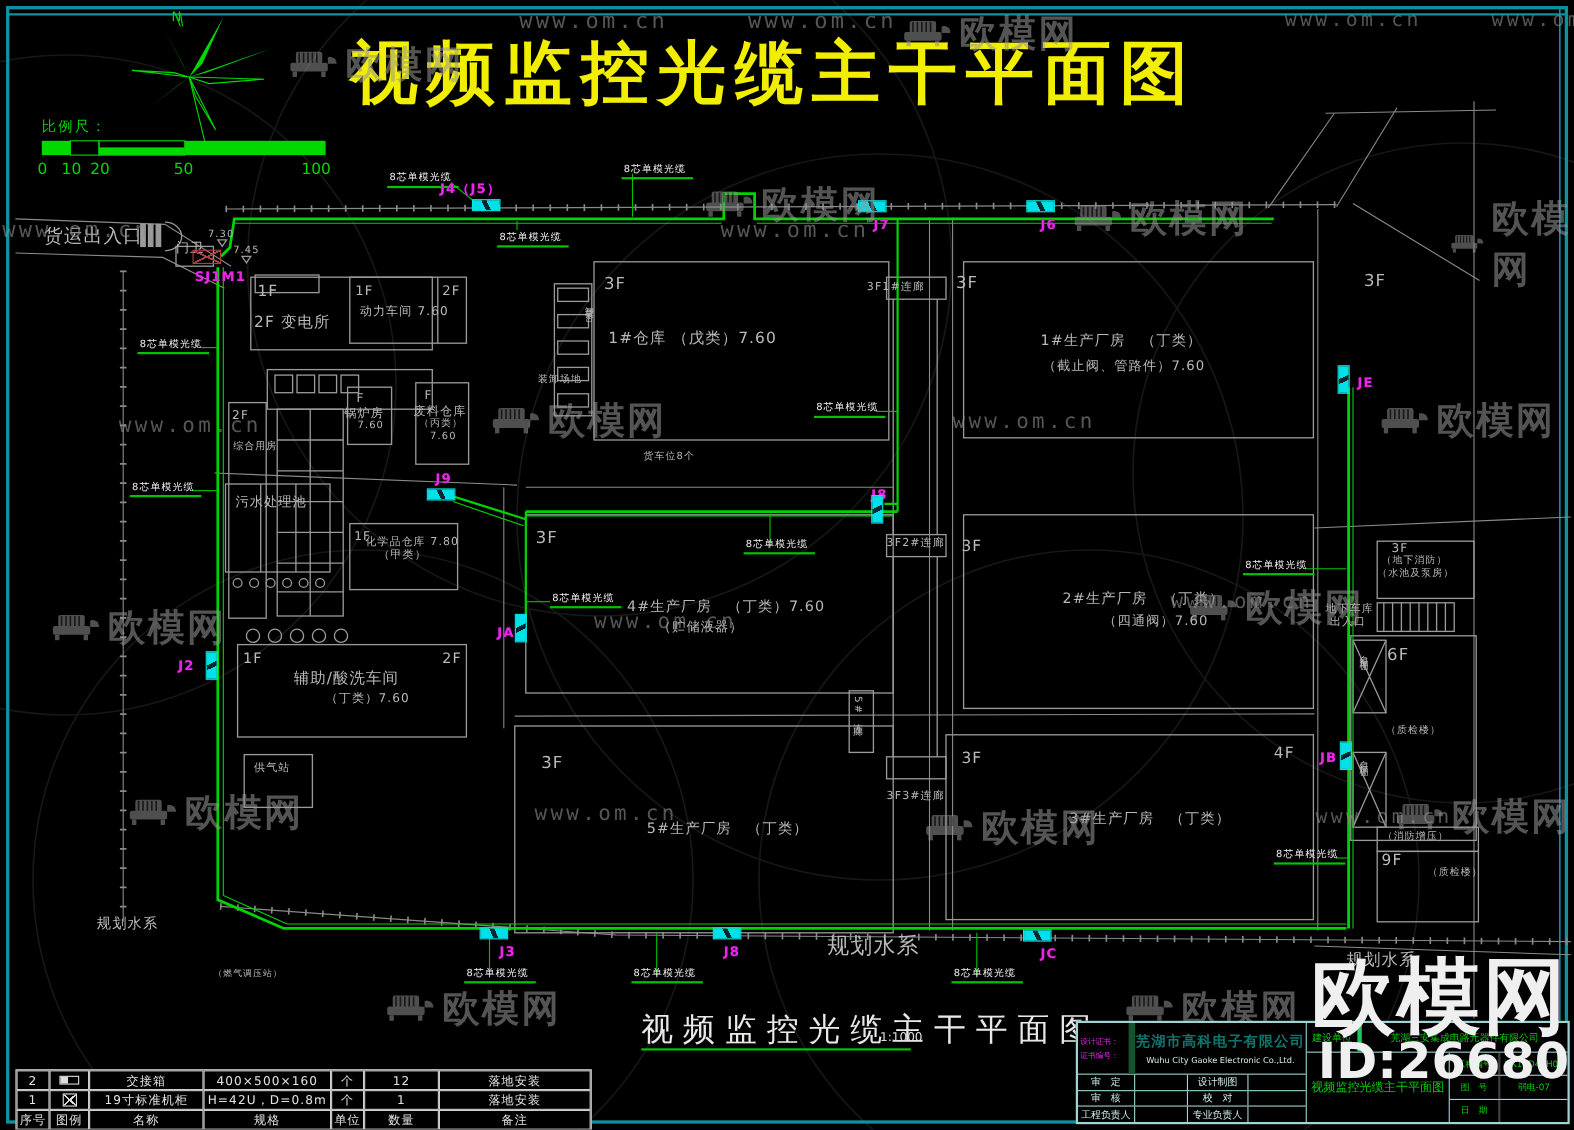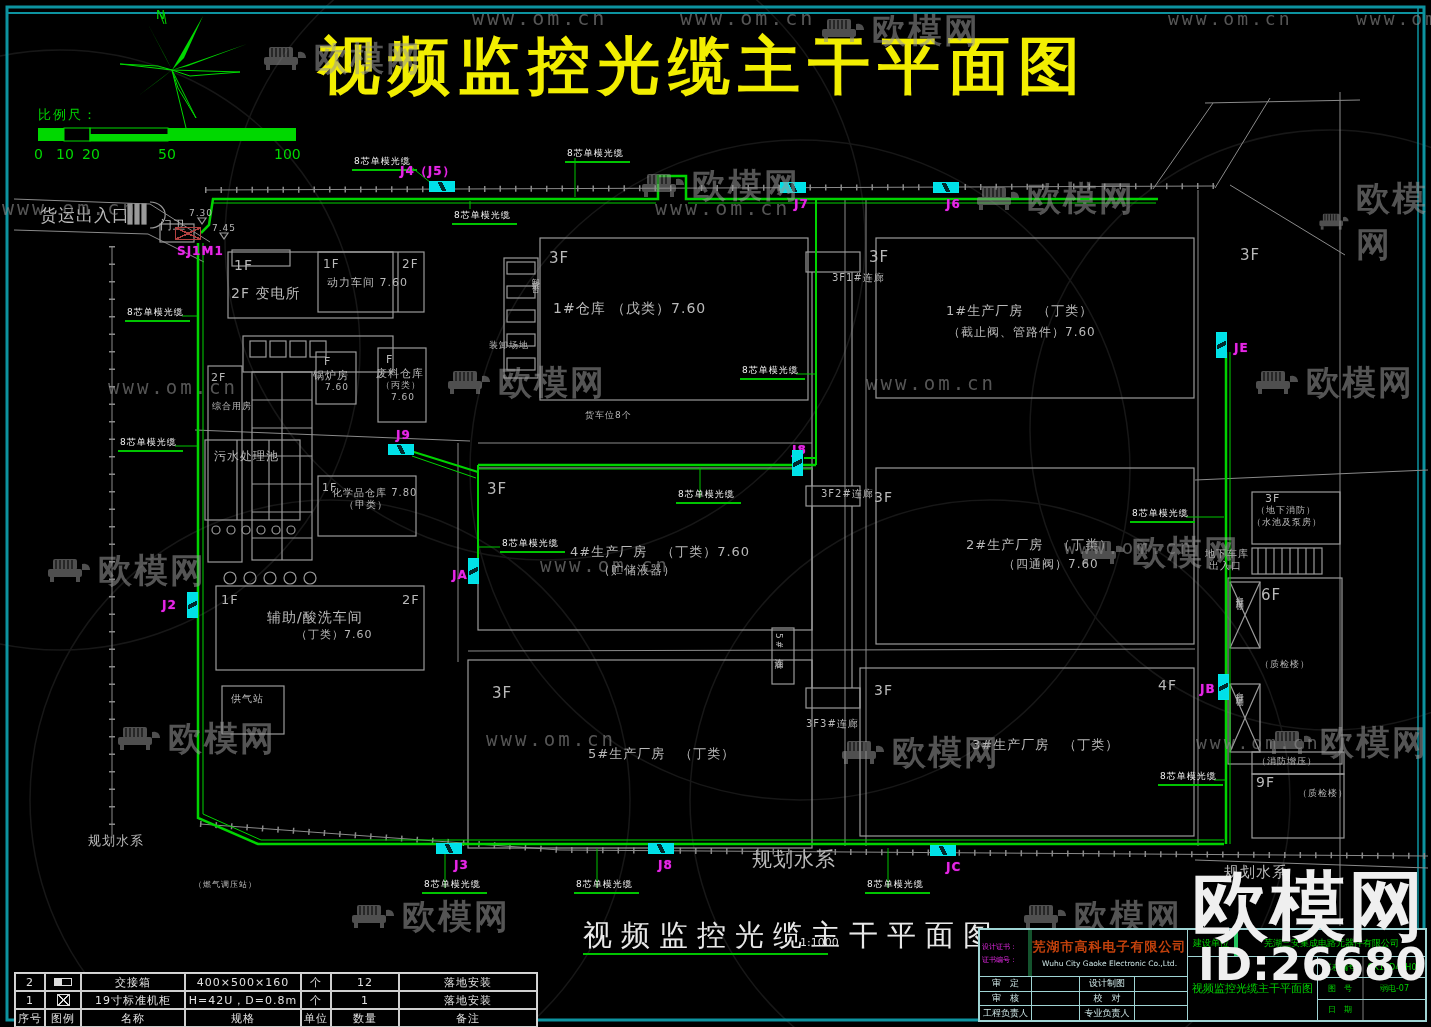--- a/index.html
+++ b/index.html
@@ -49,25 +49,25 @@
   .sym-cab{width:18px;height:8px;border:1px solid #ddd;
     background:linear-gradient(90deg,#ddd 45%,transparent 45%);}
   .sym-rack{width:13px;height:12px;border:1px solid #ddd;
     background:linear-gradient(to top right,transparent 45%,#ddd 45%,#ddd 55%,transparent 55%),
                linear-gradient(to bottom right,transparent 45%,#ddd 45%,#ddd 55%,transparent 55%);}
   
   #titleblock{position:absolute;left:978px;top:928px;width:449px;height:94px;z-index:5;
     border:2px solid #9fd4d4;display:flex;background:#000;color:#cfe8e8;}
   #tb-left{width:208px;border-right:1px solid #9fd4d4;display:flex;flex-direction:column;}
   #tb-company{height:47px;border-bottom:1px solid #9fd4d4;display:flex;}
-  #tb-certs{width:52px;border-right:4px solid #14532d;display:flex;flex-direction:column;
+  #tb-certs{width:52px;border-right:6px solid #14532d;display:flex;flex-direction:column;
     justify-content:center;gap:3px;padding-left:2px;}
   #tb-certs div{color:#e528e5;font-size:7px;white-space:nowrap;overflow:hidden;}
   #tb-cn{flex:1;display:flex;flex-direction:column;align-items:center;justify-content:center;}
-  #tb-cn .cn{color:#c2410c;font-size:13px;font-weight:bold;font-family:"DejaVu Serif",serif;
+  #tb-cn .cn{color:#0f766e;font-size:13px;font-weight:bold;font-family:"DejaVu Serif",serif;
     white-space:nowrap;letter-spacing:1px;}
   #tb-cn .en{color:#cfe8e8;font-size:7.5px;white-space:nowrap;margin-top:3px;}
   .tb-row{flex:1;display:flex;border-bottom:1px solid #9fd4d4;}
   .tb-row:last-child{border-bottom:none;}
   .tb-row div{font-size:9px;display:flex;align-items:center;justify-content:center;
     border-right:1px solid #9fd4d4;white-space:nowrap;}
   .tb-row div:nth-child(1){width:52px;}
   .tb-row div:nth-child(2){width:48px;}
   .tb-row div:nth-child(3){width:56px;}
   .tb-row div:nth-child(4){width:52px;border-right:none;}
@@ -295,29 +295,29 @@
       <div class="plan-label" style="left: 221px; top: 593px; font-size: 13px;">1F</div>
       <div class="plan-label" style="left: 402px; top: 593px; font-size: 13px;">2F</div>
       <div class="plan-label" style="left: 267px; top: 610px; font-size: 14px;">辅助/酸洗车间</div>
       <div class="plan-label" style="left: 296px; top: 629px; font-size: 11px;">（丁类）7.60</div>
       <div class="plan-label" style="left: 231px; top: 693px; font-size: 10px;">供气站</div>
       <div class="plan-label" style="left: 549px; top: 250px; font-size: 15px;">3F</div>
       <div class="plan-label vert" style="left: 530px; top: 272px; font-size: 8px;">卸货平台</div>
       <div class="plan-label" style="left: 553px; top: 301px; font-size: 14px;">1#仓库 （戊类）7.60</div>
       <div class="plan-label" style="left: 489px; top: 341px; font-size: 9px;">装卸场地</div>
       <div class="plan-label" style="left: 585px; top: 411px; font-size: 9px;">货车位8个</div>
-      <div class="plan-label" style="left: 832px; top: 256px; font-size: 10px; margin-top: 16px;">3F1#连廊</div>
+      <div class="plan-label" style="left: 788px; top: 256px; font-size: 10px;">3F1#连廊</div>
       <div class="plan-label" style="left: 869px; top: 249px; font-size: 15px;">3F</div>
       <div class="plan-label" style="left: 946px; top: 304px; font-size: 13px;">1#生产厂房　（丁类）</div>
       <div class="plan-label" style="left: 948px; top: 326px; font-size: 12px;">（截止阀、管路件）7.60</div>
       <div class="plan-label" style="left: 1240px; top: 247px; font-size: 15px;">3F</div>
       <div class="plan-label" style="left: 487px; top: 481px; font-size: 15px;">3F</div>
       <div class="plan-label" style="left: 570px; top: 545px; font-size: 13px;">4#生产厂房　（丁类）7.60</div>
       <div class="plan-label" style="left: 598px; top: 564px; font-size: 12px;">（贮储液器）</div>
-      <div class="plan-label" style="left: 806px; top: 488px; font-size: 10px; margin-left: 15px;">3F2#连廊</div>
+      <div class="plan-label" style="left: 806px; top: 488px; font-size: 10px;">3F2#连廊</div>
       <div class="plan-label" style="left: 874px; top: 490px; font-size: 14px;">3F</div>
       <div class="plan-label" style="left: 966px; top: 538px; font-size: 13px;">2#生产厂房　（丁类）</div>
       <div class="plan-label" style="left: 1003px; top: 558px; font-size: 12px;">（四通阀）7.60</div>
       <div class="plan-label vert" style="left: 773px; top: 633px; font-size: 9px;">5#连廊</div>
       <div class="plan-label" style="left: 806px; top: 690px; font-size: 10px; margin-top: 28px;">3F3#连廊</div>
       <div class="plan-label" style="left: 492px; top: 685px; font-size: 15px;">3F</div>
       <div class="plan-label" style="left: 588px; top: 747px; font-size: 13px;">5#生产厂房　（丁类）</div>
       <div class="plan-label" style="left: 874px; top: 683px; font-size: 14px;">3F</div>
       <div class="plan-label" style="left: 1158px; top: 678px; font-size: 14px;">4F</div>
       <div class="plan-label" style="left: 972px; top: 738px; font-size: 13px;">3#生产厂房　（丁类）</div>

